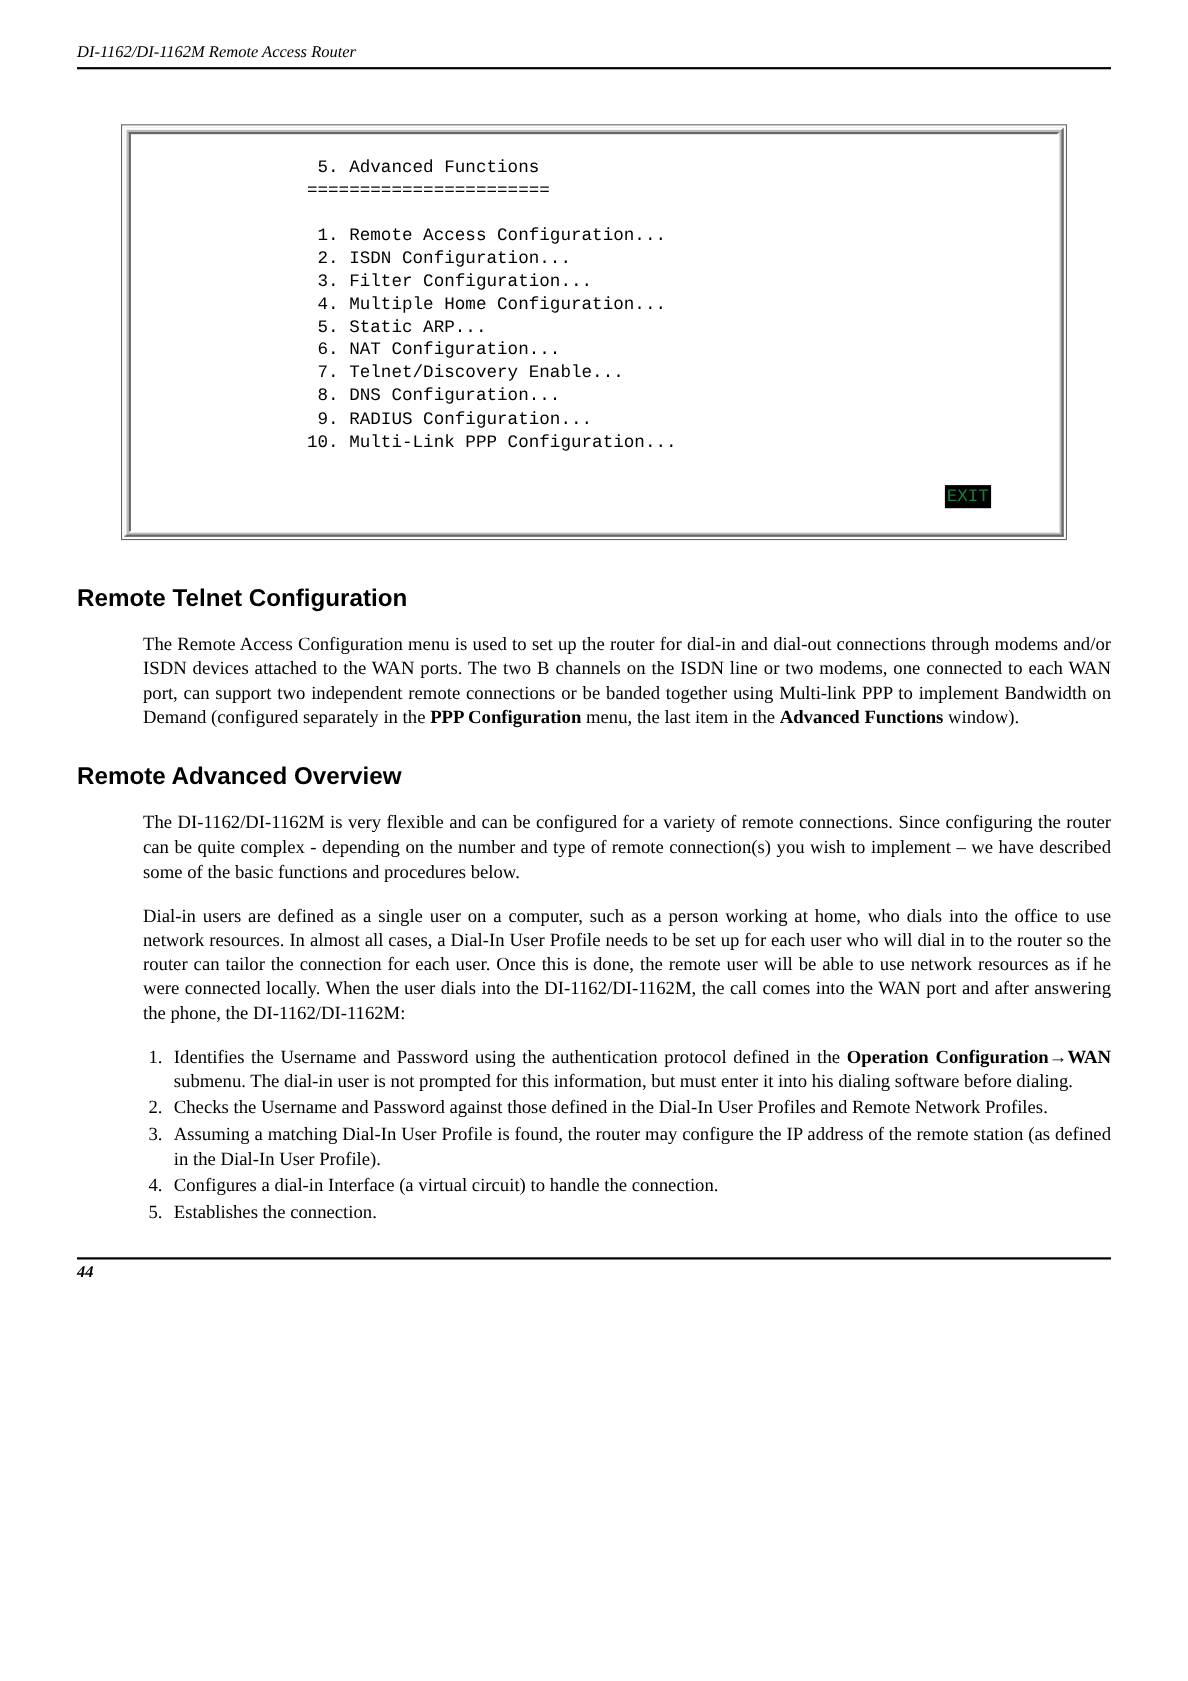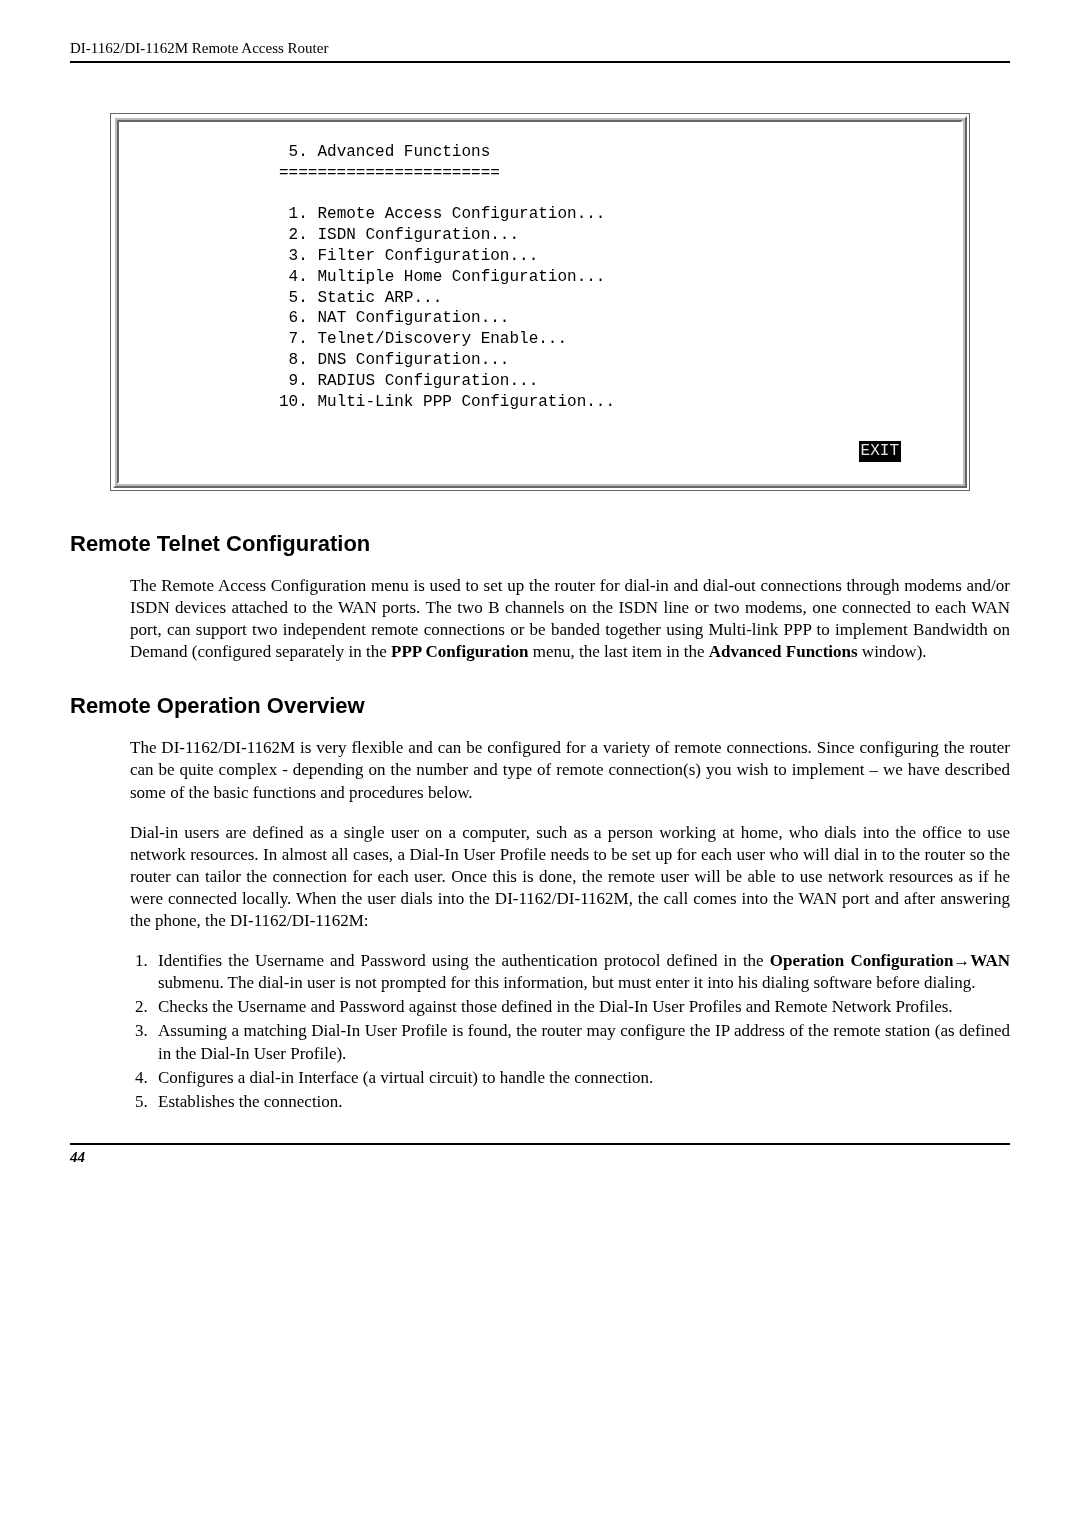--- a/index.html
+++ b/index.html
@@ -7,20 +7,21 @@
     padding: 0;
     background: #ffffff;
     font-family: "Times New Roman", Times, serif;
     color: #000000;
     width: 1080px;
   }
   .page {
     padding: 40px 70px 30px 70px;
   }
   .header-italic {
+    font-style: italic;
     font-size: 15px;
     margin-bottom: 4px;
   }
   .hr-top {
     border: none;
     border-top: 2px solid #000;
     margin: 0 0 50px 0;
   }
   .terminal-outer {
     border: 1px solid #666;
@@ -50,21 +51,21 @@
   }
   .term-content {
     white-space: pre;
     padding-left: 120px;
   }
   .exit-btn {
     position: absolute;
     right: 60px;
     bottom: 20px;
     background: #000;
-    color: #e5e5e5;
+    color: #15803d;
     font-family: "Courier New", Courier, monospace;
     font-size: 16px;
     padding: 0 2px;
   }
   h2.section {
     font-family: Arial, Helvetica, sans-serif;
     font-weight: bold;
     font-size: 22px;
     margin: 30px 0 18px 0;
   }
@@ -130,21 +131,21 @@
         <div class="exit-btn">EXIT</div>
       </div>
     </div>
   </div>
 
   <h2 class="section">Remote Telnet Configuration</h2>
   <p class="body-para">
     <span>The Remote Access Configuration menu is used to set up the router for dial-in and dial-out connections through modems and/or ISDN devices attached to the WAN ports. The two B channels on the ISDN line or two modems, one connected to each WAN port, can support two independent remote connections or be banded together using Multi-link PPP to implement Bandwidth on Demand (configured separately in the </span><span class="bold">PPP Configuration</span><span> menu, the last item in the </span><span class="bold">Advanced Functions</span><span> window).</span>
   </p>
 
-  <h2 class="section">Remote Operation Overview</h2>
+  <h2 class="section">Remote Advanced Overview</h2>
   <p class="body-para">The DI-1162/DI-1162M is very flexible and can be configured for a variety of remote connections. Since configuring the router can be quite complex - depending on the number and type of remote connection(s) you wish to implement – we have described some of the basic functions and procedures below.</p>
 
   <p class="body-para">Dial-in users are defined as a single user on a computer, such as a person working at home, who dials into the office to use network resources. In almost all cases, a Dial-In User Profile needs to be set up for each user who will dial in to the router so the router can tailor the connection for each user. Once this is done, the remote user will be able to use network resources as if he were connected locally. When the user dials into the DI-1162/DI-1162M, the call comes into the WAN port and after answering the phone, the DI-1162/DI-1162M:</p>
 
   <ol class="steps">
     <li>
       <span>Identifies the Username and Password using the authentication protocol defined in the </span><span class="bold">Operation Configuration</span><span class="bold arrow">→</span><span class="bold">WAN</span><span> submenu. The dial-in user is not prompted for this information, but must enter it into his dialing software before dialing.</span>
     </li>
     <li>Checks the Username and Password against those defined in the Dial-In User Profiles and Remote Network Profiles.</li>
     <li>Assuming a matching Dial-In User Profile is found, the router may configure the IP address of the remote station (as defined in the Dial-In User Profile).</li>

